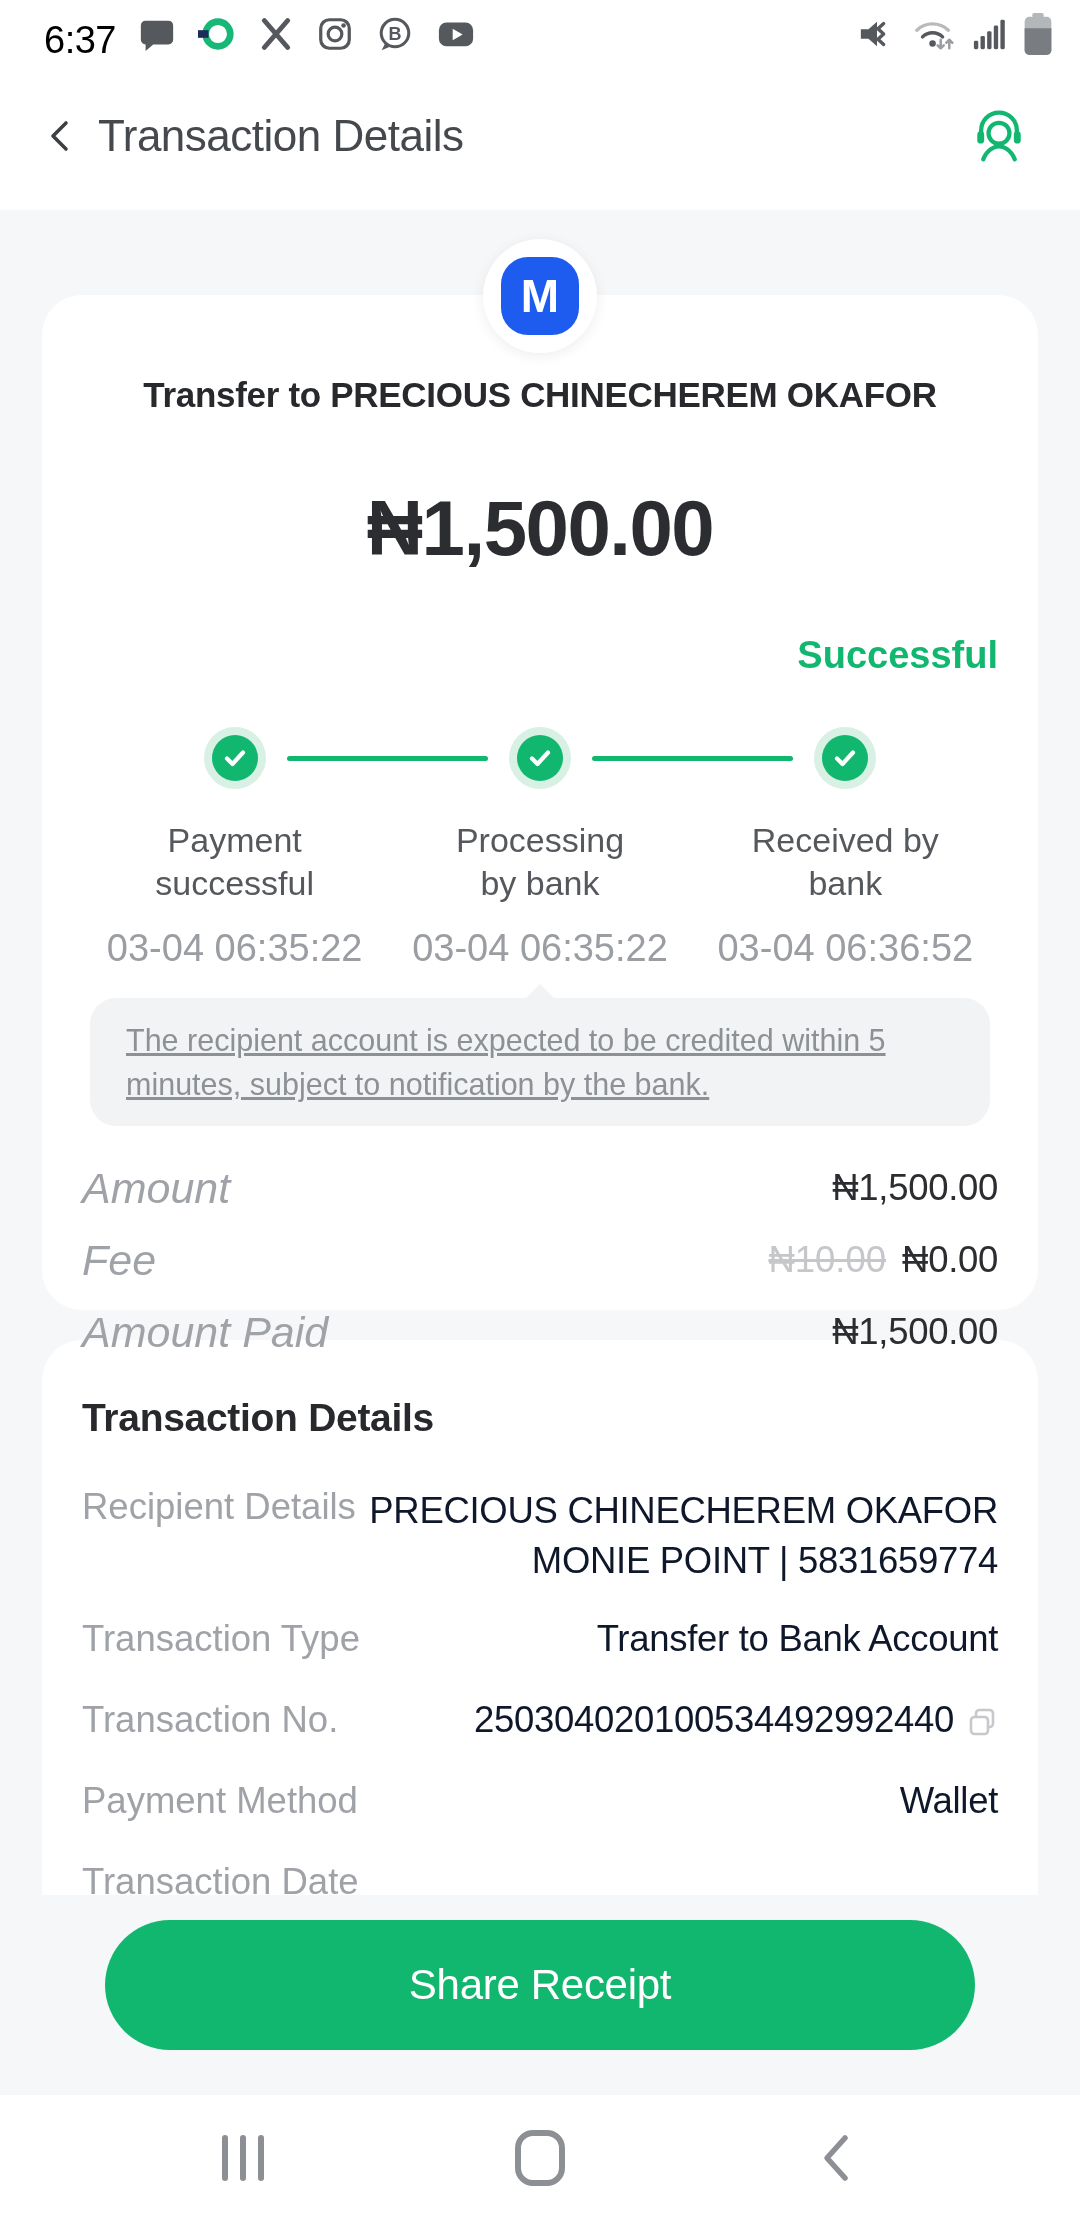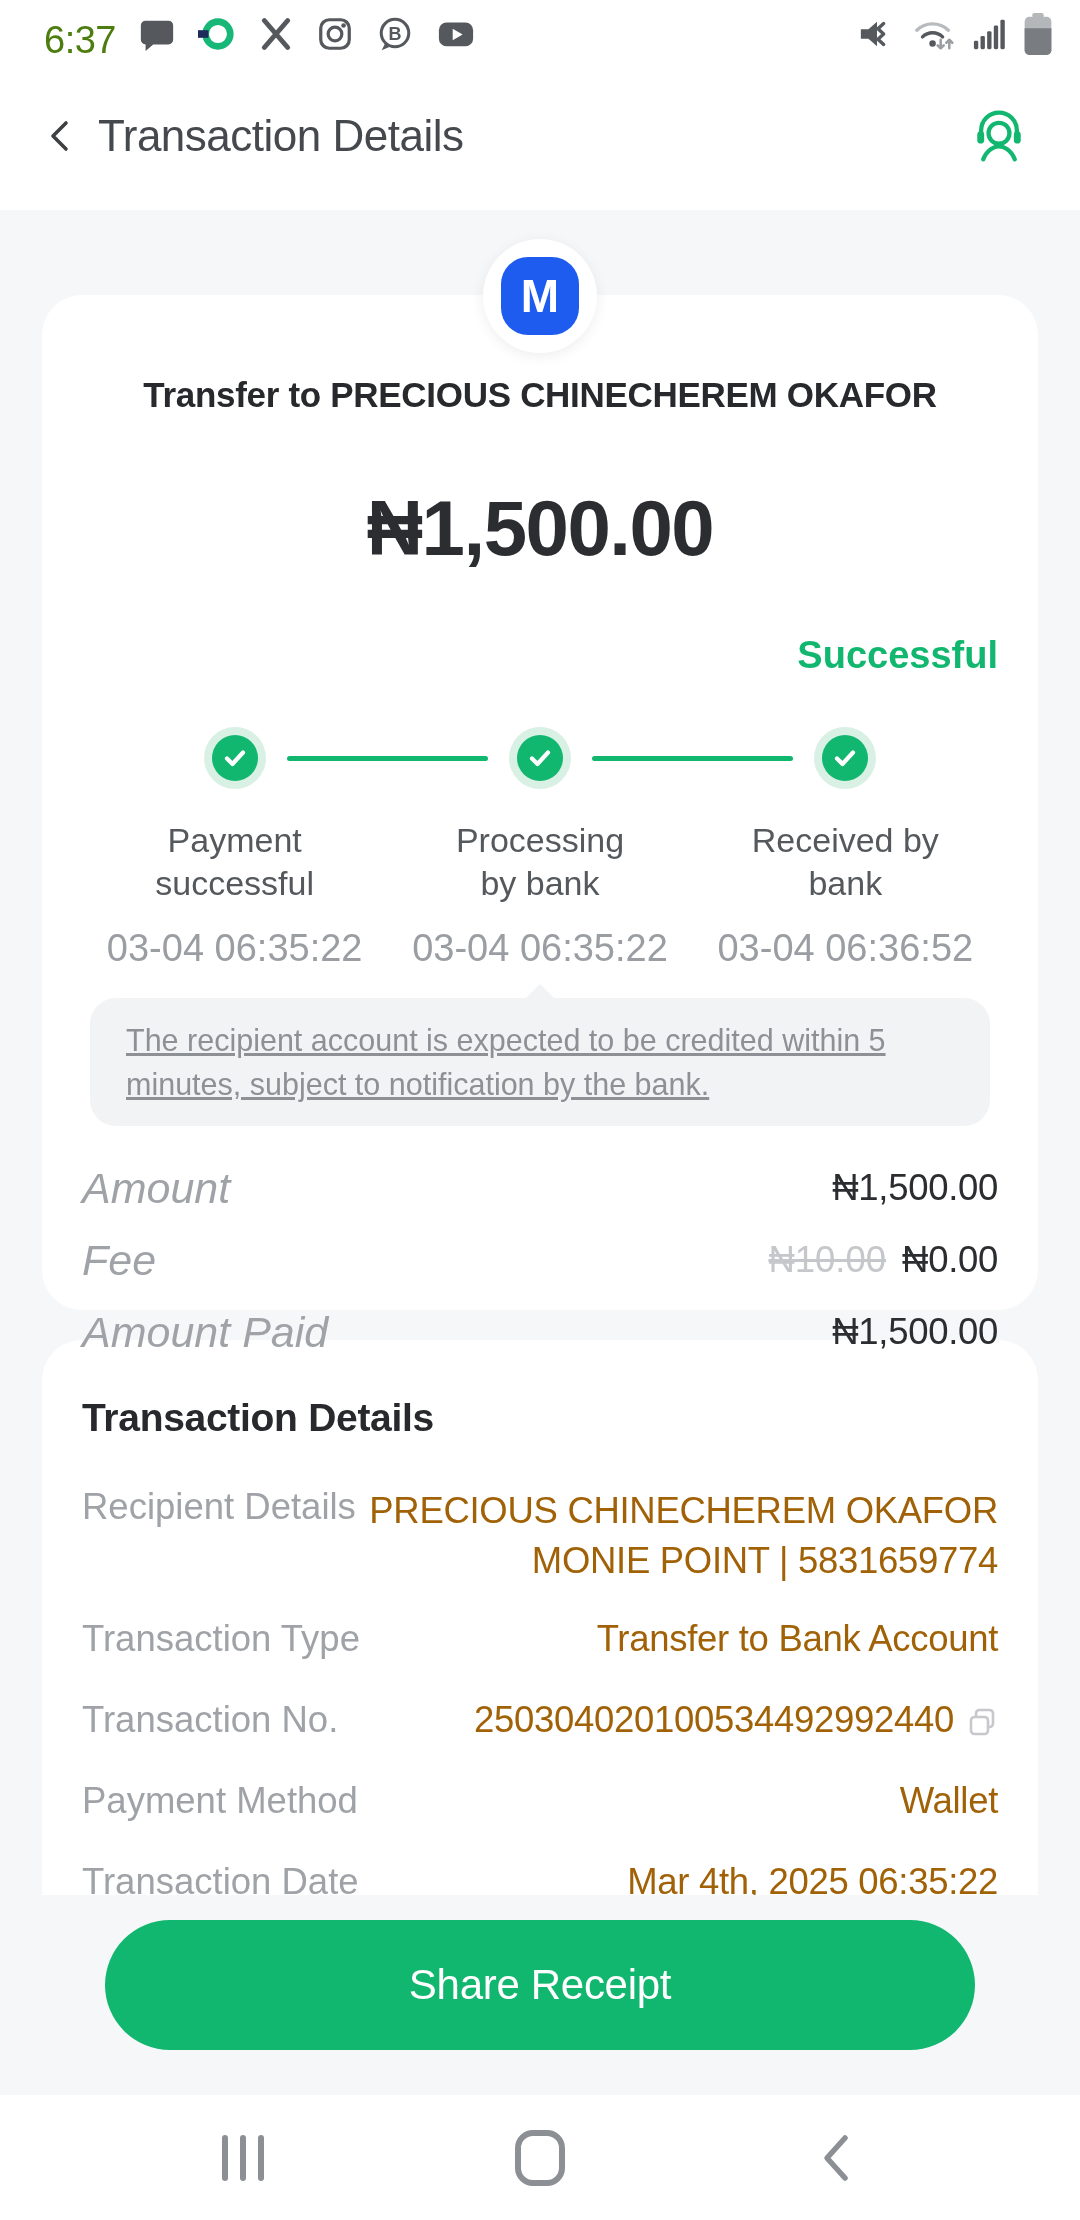--- a/index.html
+++ b/index.html
@@ -11,21 +11,21 @@
     color: #2b2d30;
   }
   
   .status-bar {
     height: 62px; background: #fff; display: flex; align-items: center;
     justify-content: space-between; padding: 6px 28px 0 44px;
   }
   .sb-left, .sb-right { display: flex; align-items: center; }
   .sb-left { gap: 22px; }
   .sb-right { gap: 16px; }
-  .sb-time { font-size: 38px; color: #4d7c0f; letter-spacing: -0.5px; margin-top: 12px; }
+  .sb-time { font-size: 38px; color: #000000; letter-spacing: -0.5px; margin-top: 12px; }
   .sb-icon { display: flex; align-items: center; }
   
   .app-header {
     height: 148px; background: #fff; display: flex; align-items: center;
     padding: 0 48px 0 42px;
   }
   .back-btn { width: 56px; display: flex; align-items: center; }
   .header-title { font-size: 44px; color: #45484d; font-weight: 500; flex: 1; letter-spacing: -0.5px; }
   .support-btn { display: flex; align-items: center; }
   
@@ -77,21 +77,21 @@
   .fin-row { display: flex; justify-content: space-between; align-items: center; height: 72px; }
   .fin-label { font-size: 43px; color: #9fa2a7; font-style: italic; }
   .fin-value { font-size: 36.5px; color: #2b2d30; font-weight: 500; letter-spacing: -0.3px; }
   .fee-old { font-size: 36.5px; color: #c5c7cb; text-decoration: line-through; margin-right: 16px; font-weight: 400; }
   
   .card-details { margin-top: 30px; height: 590px; padding: 56px 40px 0; }
   .details-heading { font-size: 39px; font-weight: 700; color: #27292c; letter-spacing: -0.3px; }
   .detail-row { display: flex; justify-content: space-between; align-items: flex-start; margin-top: 23px; min-height: 58px; align-items: center; }
   .detail-row.first { margin-top: 46px; align-items: flex-start; }
   .detail-label { font-size: 36.5px; color: #9fa2a7; white-space: nowrap; }
-  .detail-value { font-size: 36.5px; color: #a16207; text-align: right; letter-spacing: -0.3px; }
+  .detail-value { font-size: 36.5px; color: #0f172a; text-align: right; letter-spacing: -0.3px; }
   .detail-value .line { display: block; line-height: 1.38; }
   .value-with-icon { display: flex; align-items: center; gap: 12px; }
   .copy-btn { display: flex; align-items: center; margin-top: 4px; }
   
   .bottom-bar { position: absolute; left: 0; right: 0; bottom: 125px; height: 200px; background: #f6f7f9; z-index: 10; }
   .share-btn {
     display: flex; align-items: center; justify-content: center;
     margin: 25px 105px 0; height: 130px; border-radius: 65px; border: none;
     background: #12b76f; color: #fff; font-size: 42px; font-weight: 400;
     font-family: "Liberation Sans", "DejaVu Sans", sans-serif; width: calc(100% - 210px);
@@ -298,21 +298,20 @@
         </span>
       </div>
 
       <div class="detail-row">
         <span class="detail-label">Payment Method</span>
         <span class="detail-value">Wallet</span>
       </div>
 
       <div class="detail-row">
         <span class="detail-label">Transaction Date</span>
-        <span class="detail-value">Mar 4th, 2025 06:35:22</span>
       </div>
     </div>
   </div>
 
   <div class="bottom-bar">
     <button class="share-btn">Share Receipt</button>
   </div>
 
   <div class="nav-bar">
     <span class="nav-btn">

